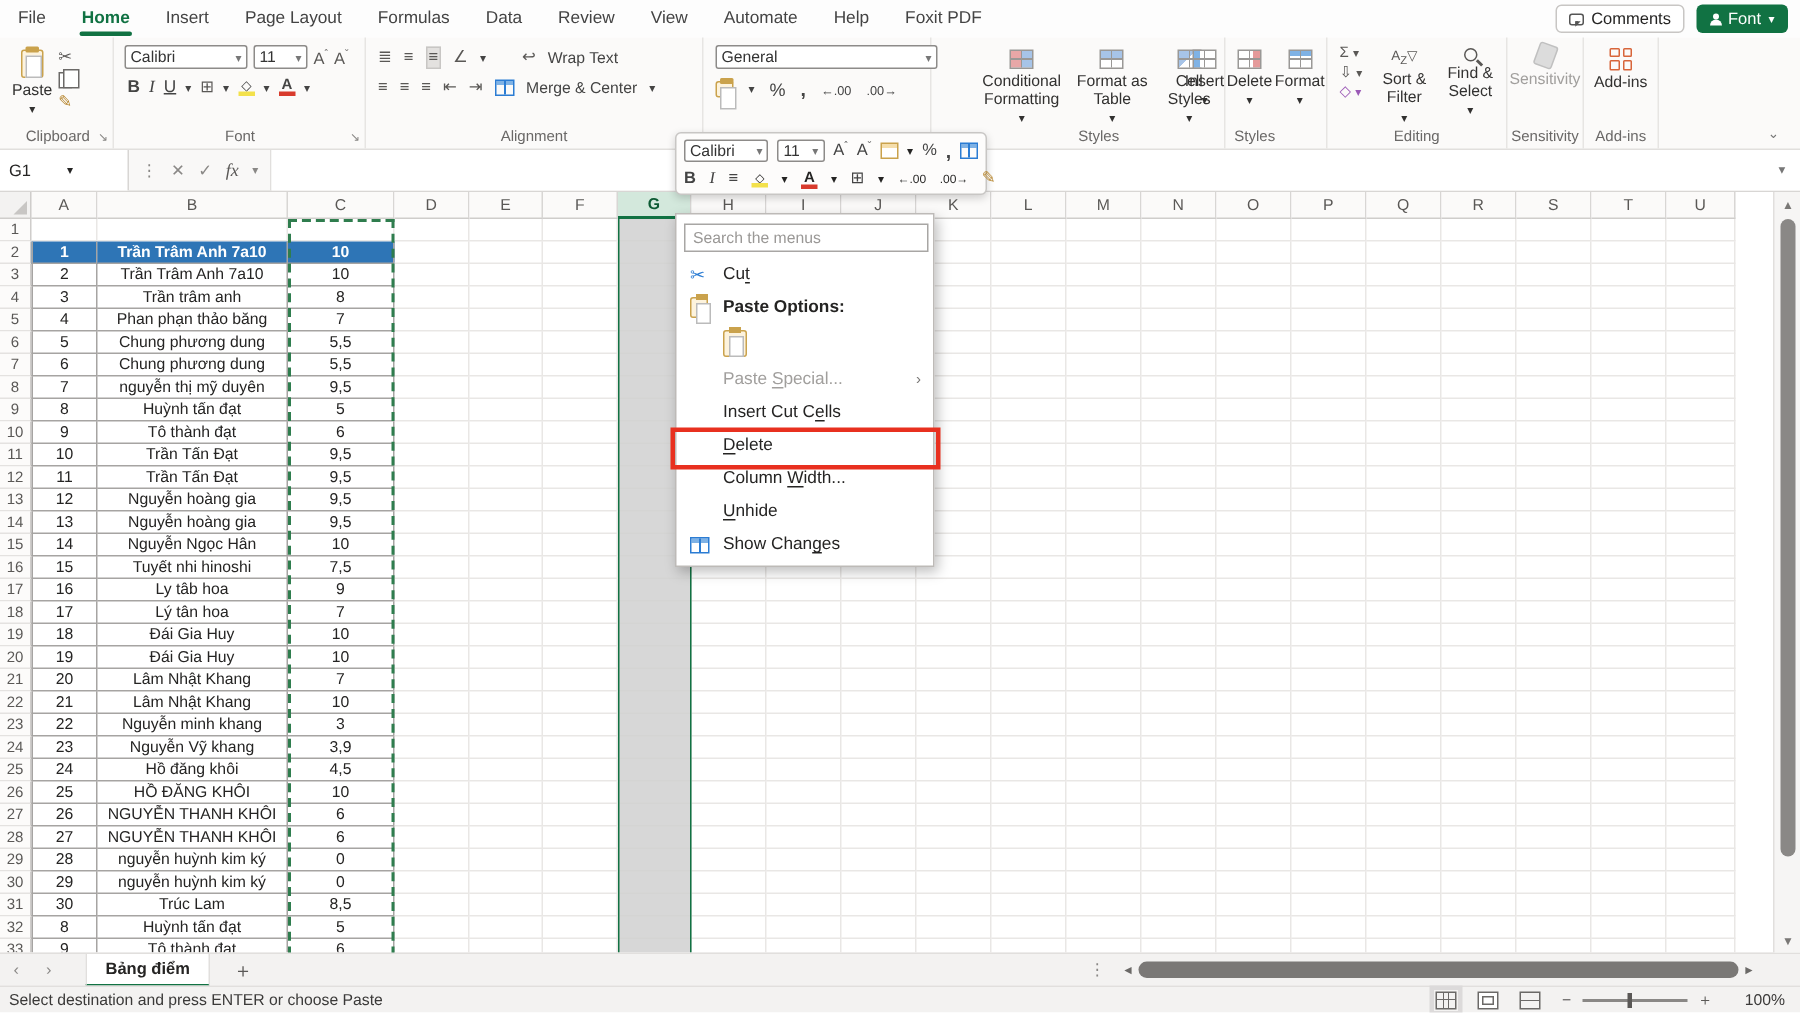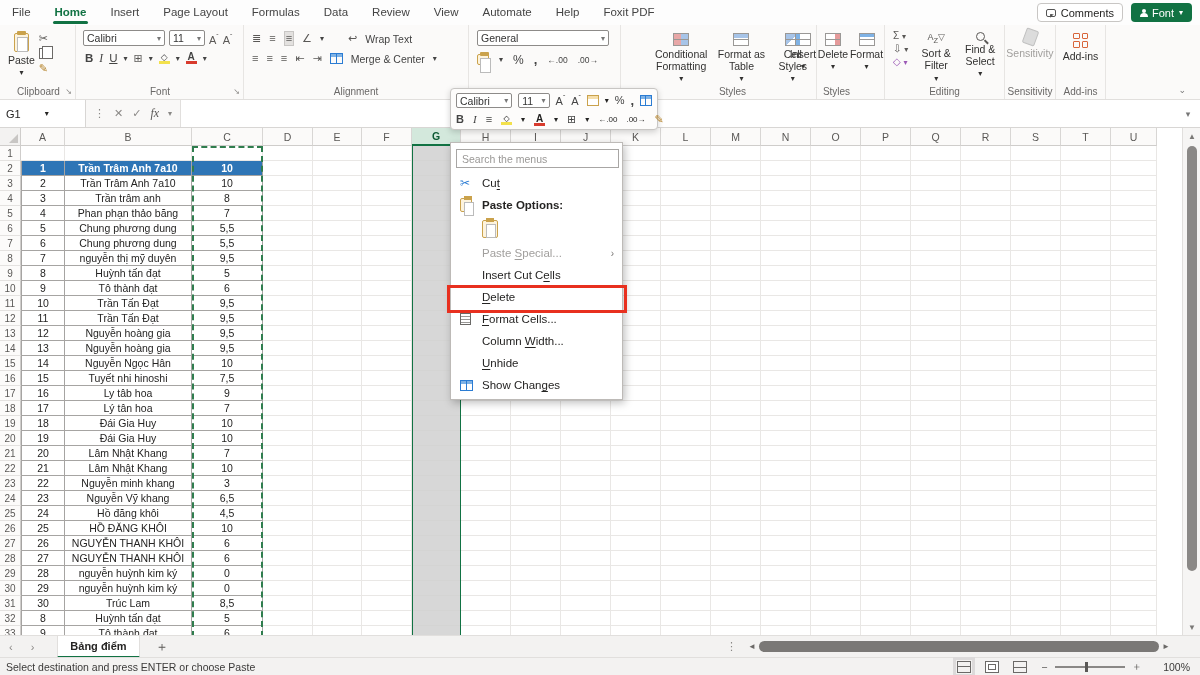--- a/index.html
+++ b/index.html
@@ -258,21 +258,21 @@
       <span class="mi-sc"></span>
       <span style="font-size:10.5px">Merge &amp; Center</span>
       <span class="chev">▾</span>
     </div>
     <div class="g-label">Alignment</div>
     <span class="launch">↘</span>
   </div>
 
   <div class="rgroup" style="left:469px;width:152px">
     <div style="padding:5px 8px 0 8px">
-      <div class="combo" style="width:132px">
+      <div class="combo" style="width:148px">
         <span>General</span>
           <span class="chev">▾</span>
       </div>
     </div>
     <div class="fmt-row" style="padding:6px 0 0 8px;gap:10px">
       <span class="stack">
           <span class="clipboard-ic" style="width:12px;height:11px"></span>
         </span>
         <span class="chev">▾</span>
       <span style="font-size:12px">%</span>
@@ -961,21 +961,21 @@
         <div class="cell" style="width: 50px;"></div>
         <div class="cell" style="width: 50px;"></div>
         <div class="cell" style="width: 50px;"></div>
         <div class="cell" style="width: 50px;"></div>
         <div class="cell" style="width: 46px;"></div>
       </div>
       <div class="grow">
         <div class="rh">24</div>
         <div class="cell dc dcl" style="width: 44px;">23</div>
         <div class="cell dc" style="width: 127px;">Nguyễn Vỹ khang</div>
-        <div class="cell dc" style="width: 71px;">6,5</div>
+        <div class="cell dc" style="width: 71px;">3,9</div>
         <div class="cell" style="width: 50px;"></div>
         <div class="cell" style="width: 49px;"></div>
         <div class="cell" style="width: 50px;"></div>
         <div class="cell" style="width: 49px;"></div>
         <div class="cell" style="width: 50px;"></div>
         <div class="cell" style="width: 50px;"></div>
         <div class="cell" style="width: 50px;"></div>
         <div class="cell" style="width: 50px;"></div>
         <div class="cell" style="width: 50px;"></div>
         <div class="cell" style="width: 50px;"></div>
@@ -1279,26 +1279,20 @@
       </div>
       <div class="cmi">
         <span class="ic"></span>
         <span>Insert Cut C<u>e</u>lls</span>
       </div>
       <div class="cmi">
         <span class="ic"></span>
         <span><u>D</u>elete</span>
       </div>
       <div class="cmi">
-        <span class="ic">
-          <span class="mi-fc"></span>
-        </span>
-        <span><u>F</u>ormat Cells...</span>
-      </div>
-      <div class="cmi">
         <span class="ic"></span>
         <span>Column <u>W</u>idth...</span>
       </div>
       <div class="cmi">
         <span class="ic"></span>
         <span><u>U</u>nhide</span>
       </div>
       <div class="cmi">
         <span class="ic">
           <span class="mi-sc"></span>

